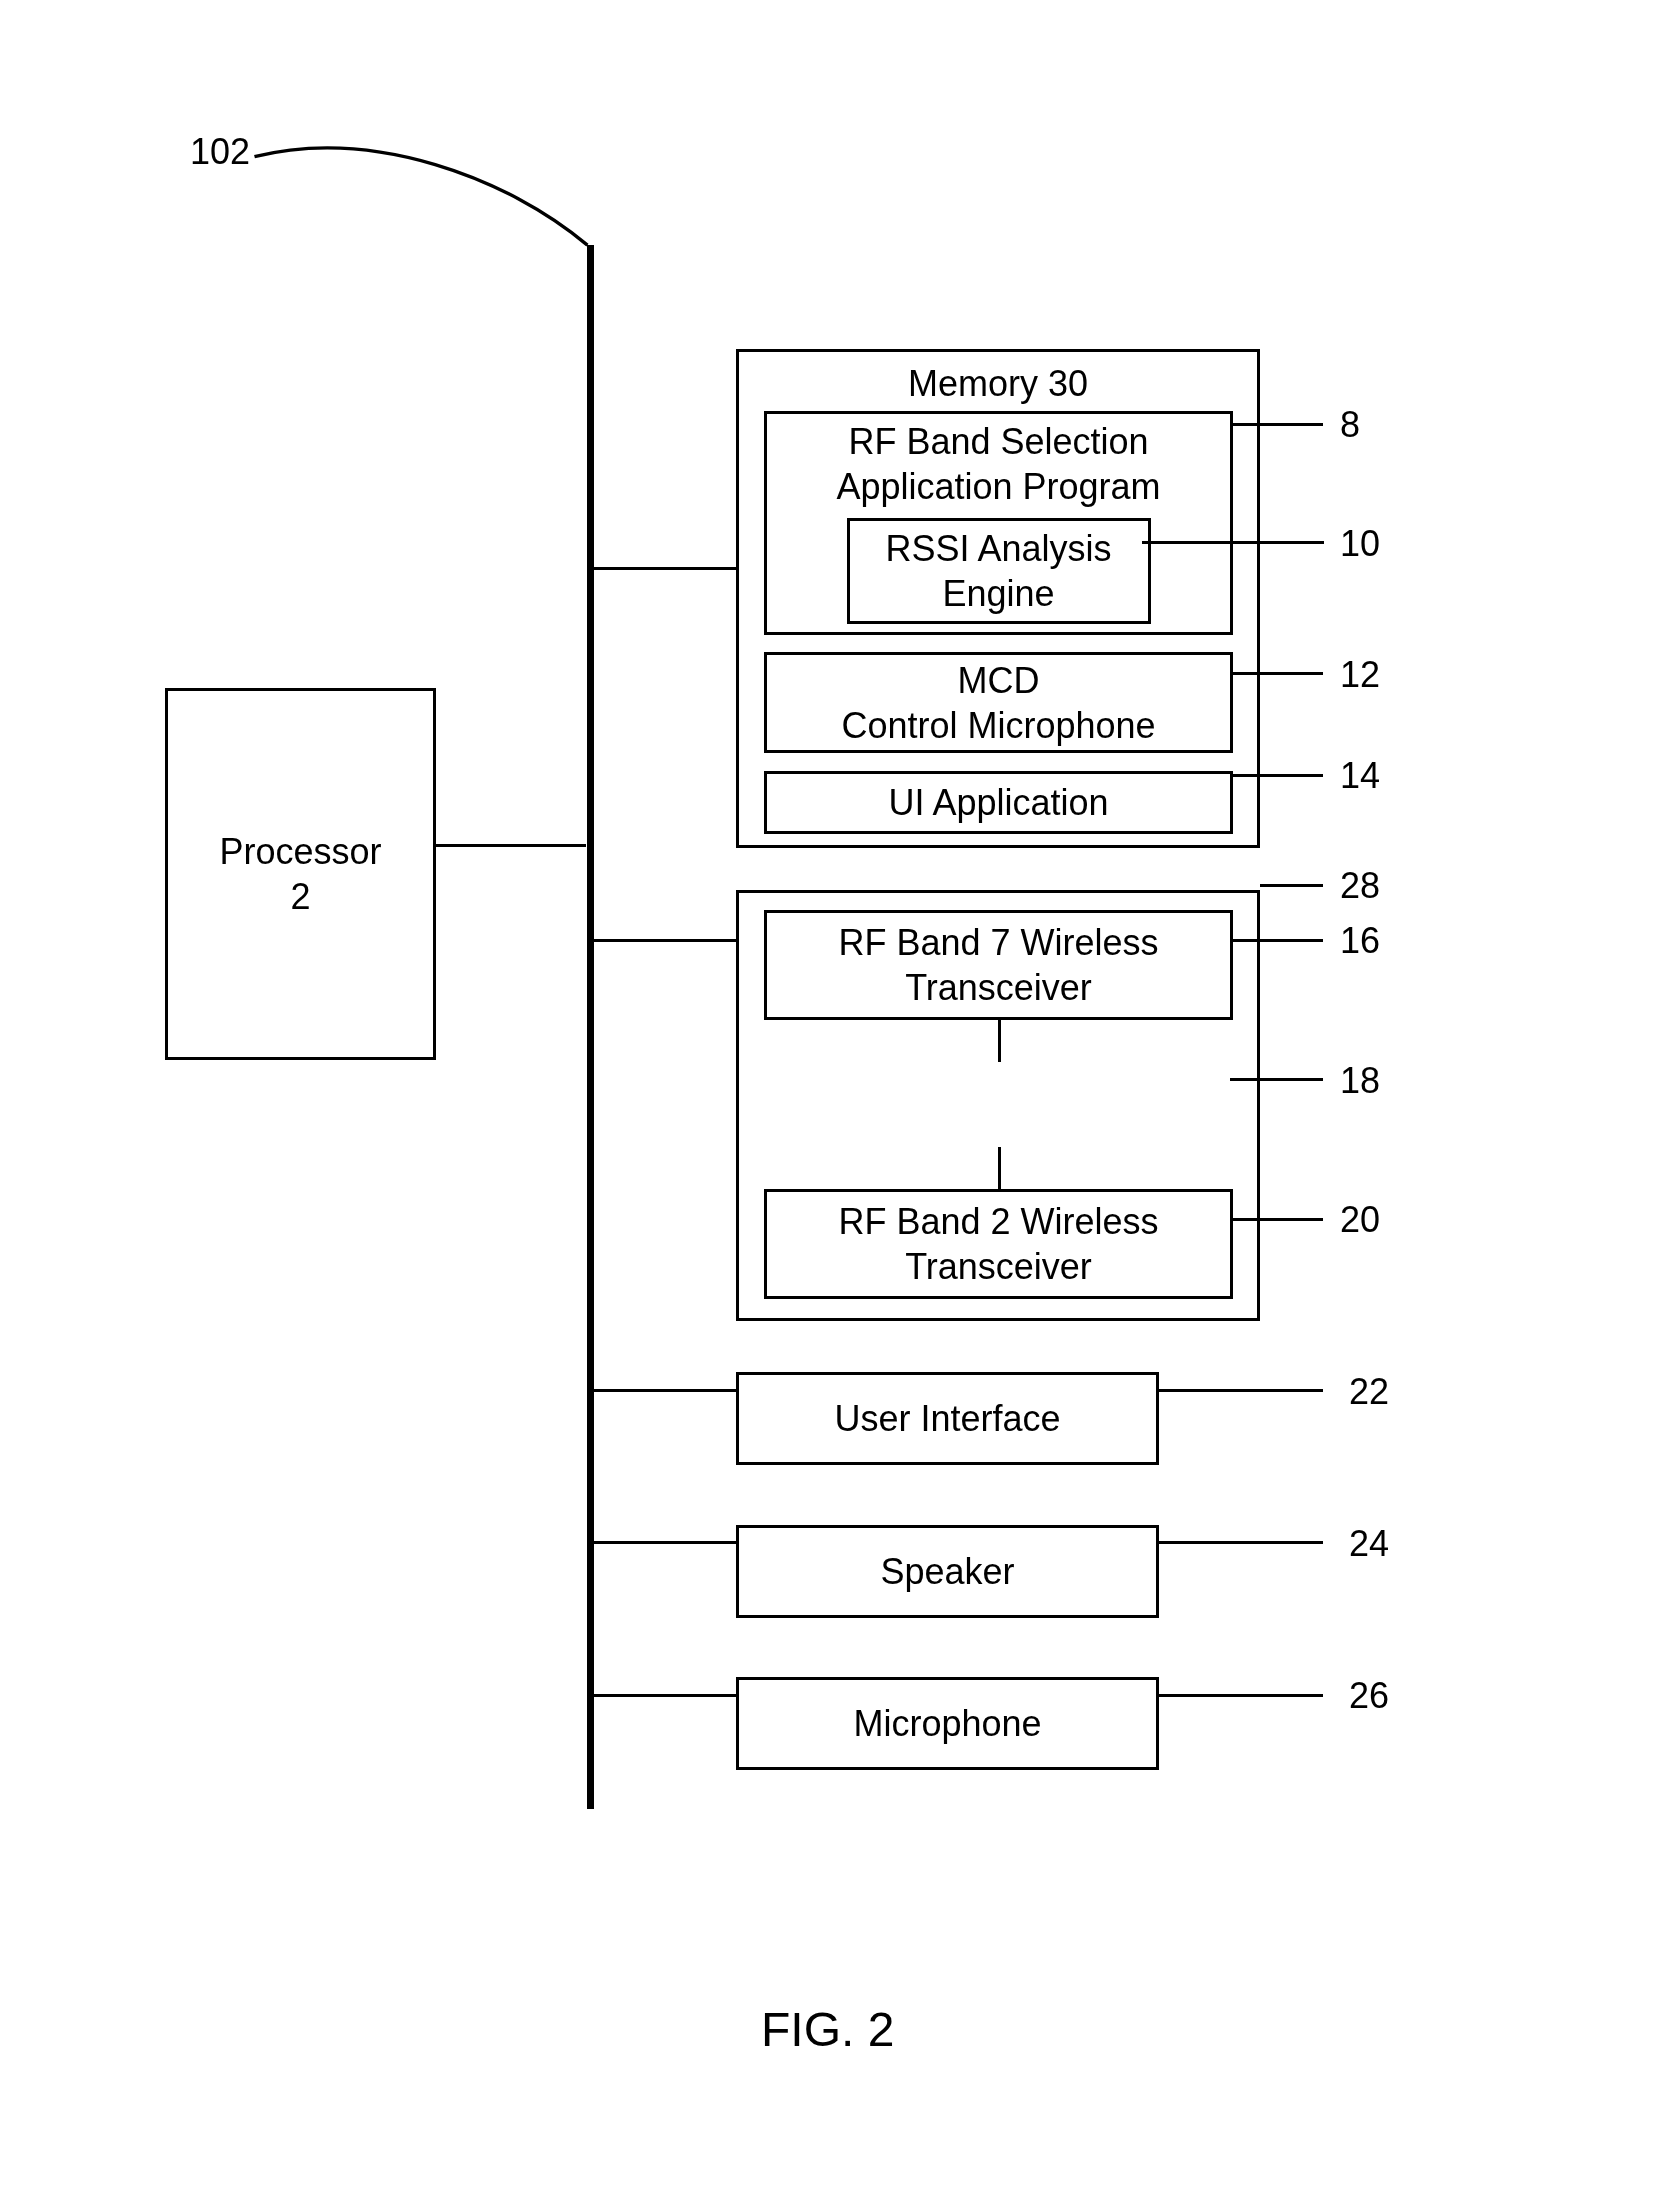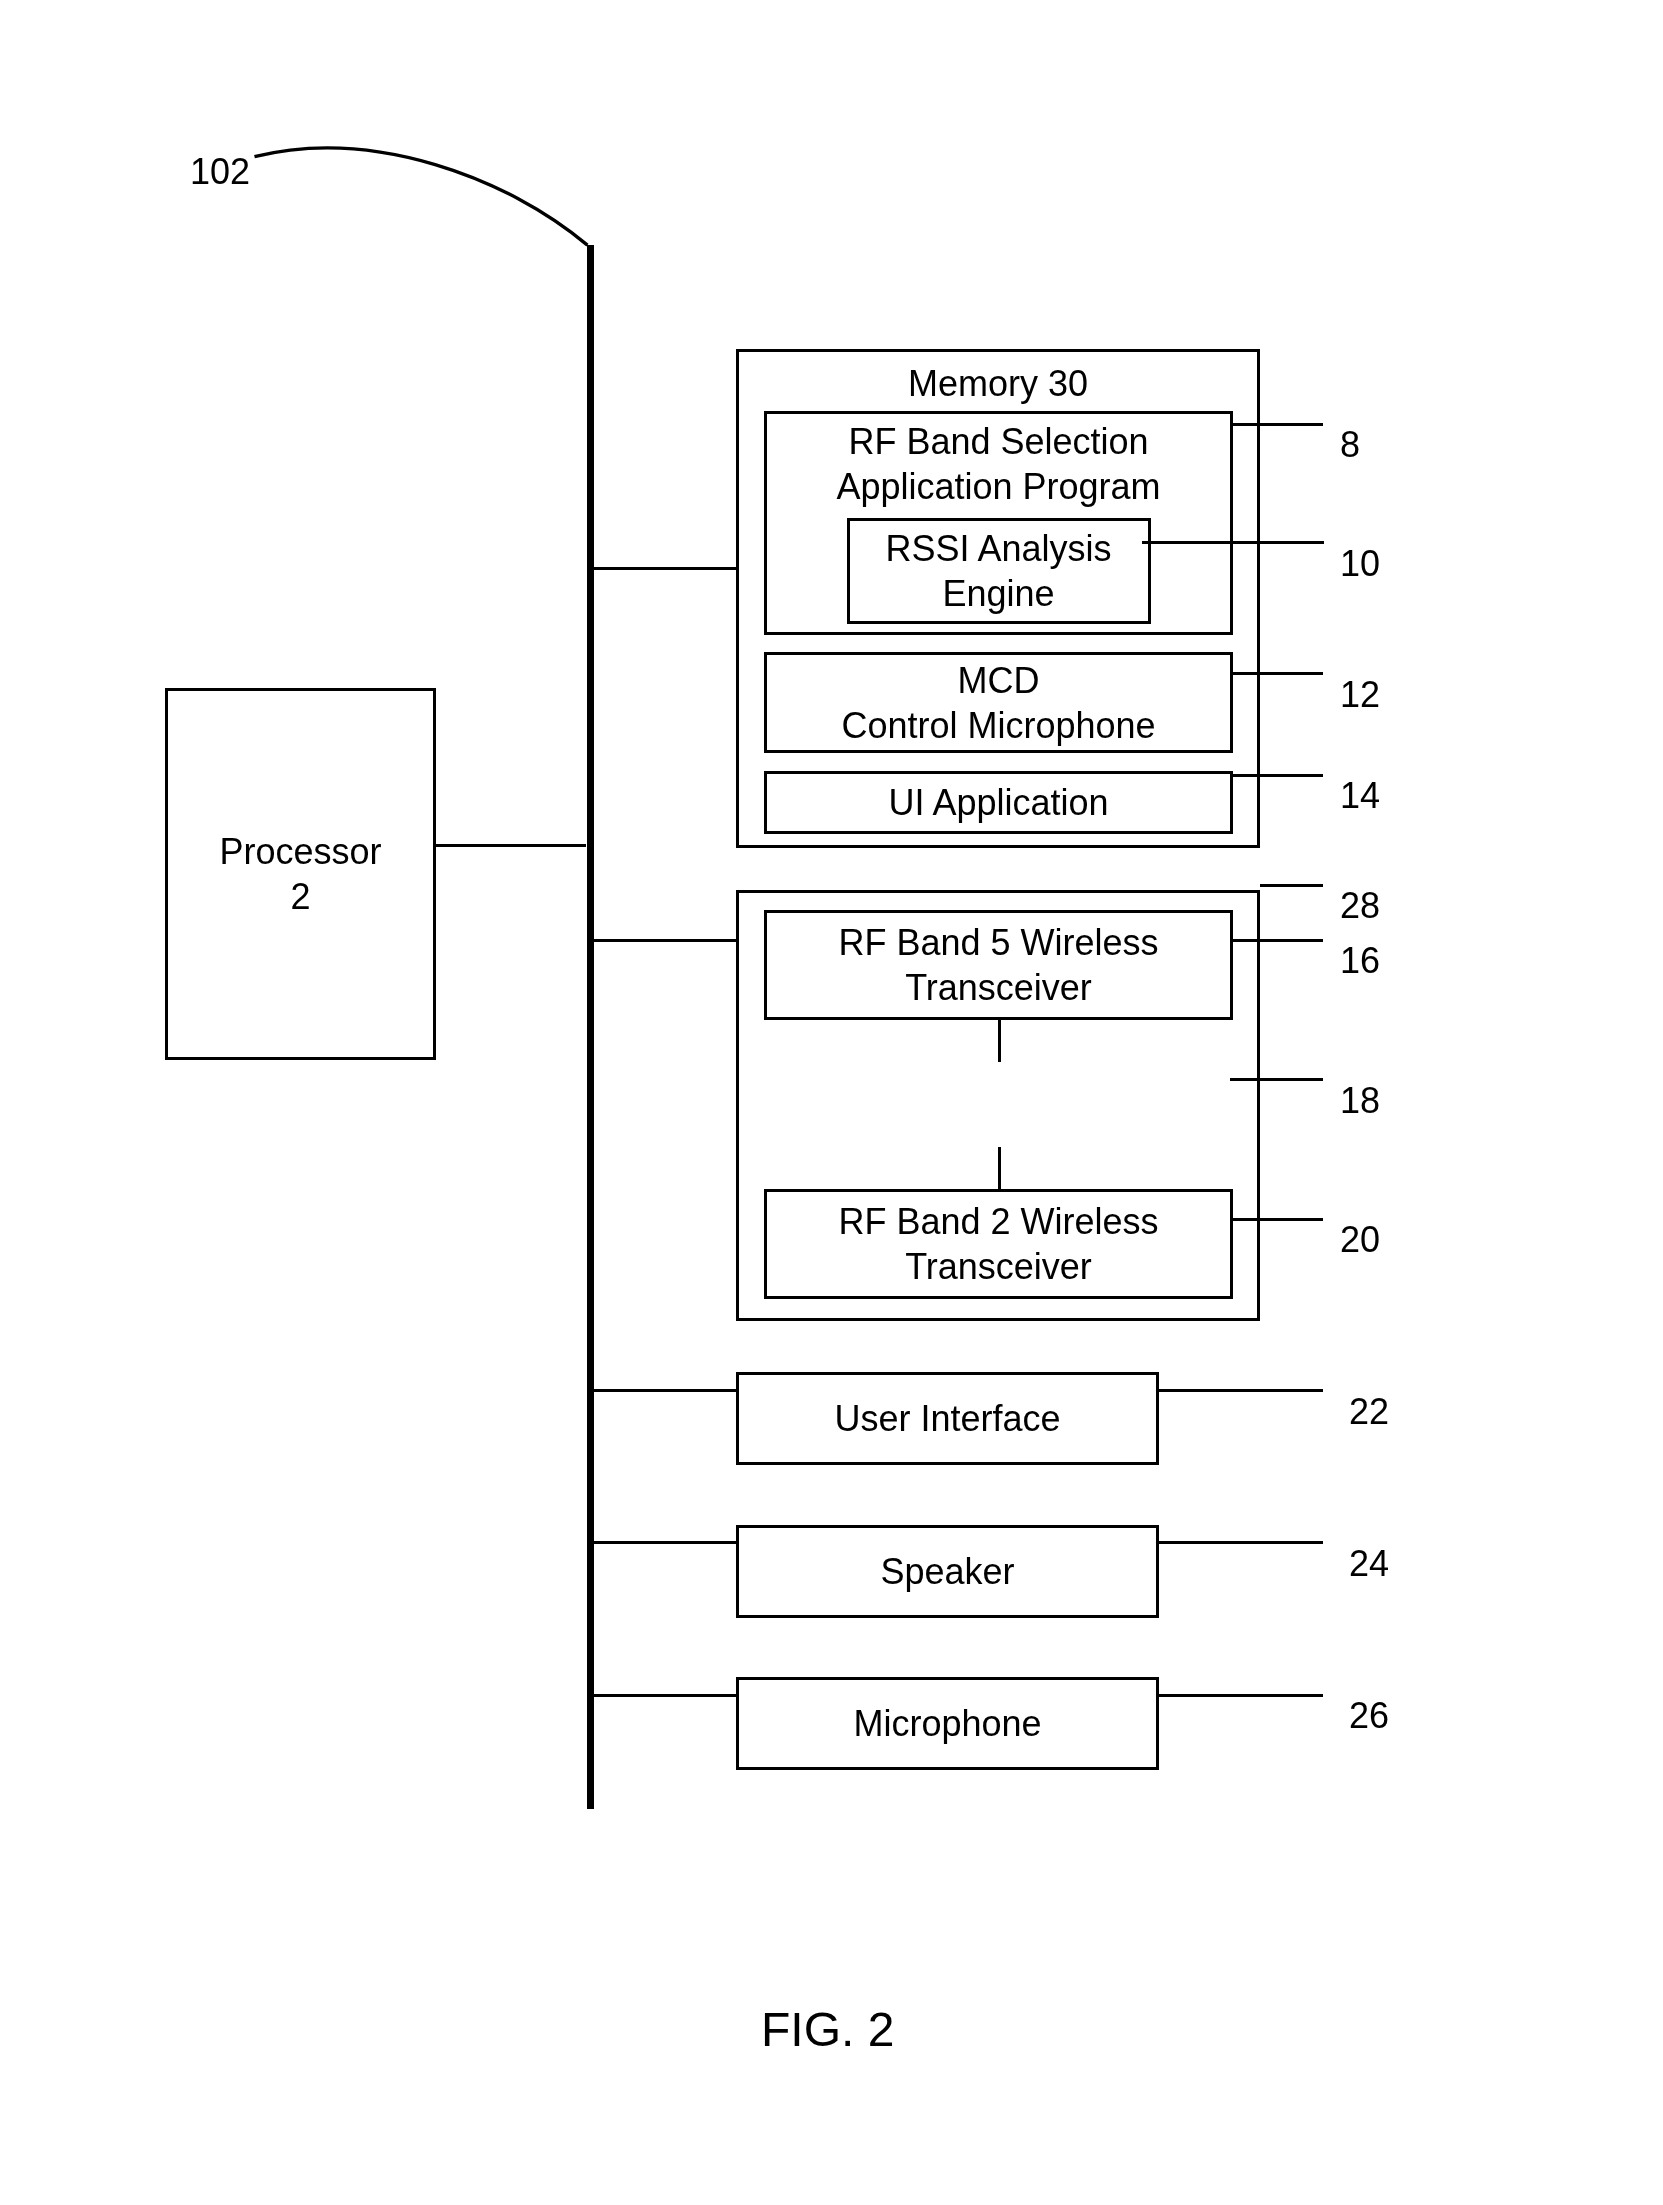--- a/index.html
+++ b/index.html
@@ -37,21 +37,20 @@
     background: #000;
   }
   .label {
     position: absolute;
     font-size: 36px;
     line-height: 1.1;
   }
   .ref-num {
     position: absolute;
     font-size: 36px;
-    margin-top: 20px;
   }
   .inner-box {
     border: 3.4px solid #000;
     box-sizing: border-box;
     text-align: center;
     display: flex;
     flex-direction: column;
     justify-content: center;
     align-items: center;
     font-size: 36px;
@@ -121,21 +120,21 @@
 
   <div class="line" style="left:1230px; top:672px; width:93px; height:3.4px;"></div>
   <div class="ref-num" style="left:1340px; top:654px;">12</div>
 
   <div class="line" style="left:1230px; top:774px; width:93px; height:3.4px;"></div>
   <div class="ref-num" style="left:1340px; top:755px;">14</div>
 
   <div class="box" style="left:736px; top:862px; width:524px; height:431px; display:block;">
 
     <div class="inner-box" style="position:absolute; left:25px; top:17px; width:469px; height:110px;">
-      <span>RF Band 5 Wireless</span>
+      <span>RF Band 7 Wireless</span>
       <span>Transceiver</span>
     </div>
 
     <div class="line" style="position:absolute; left:259px; top:127px; width:3.4px; height:42px;"></div>
 
 
     <div class="line" style="position:absolute; left:259px; top:254px; width:3.4px; height:42px;"></div>
 
     <div class="inner-box" style="position:absolute; left:25px; top:296px; width:469px; height:110px;">
       <span>RF Band 2 Wireless</span>

